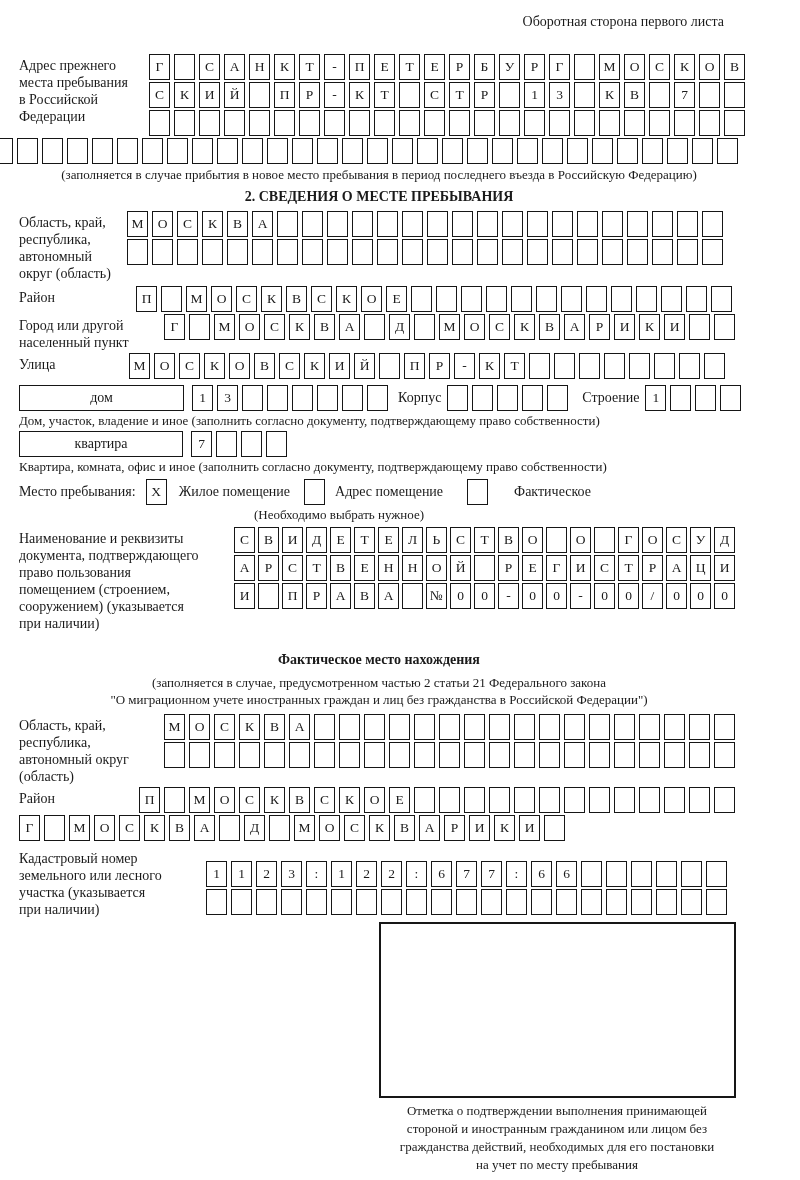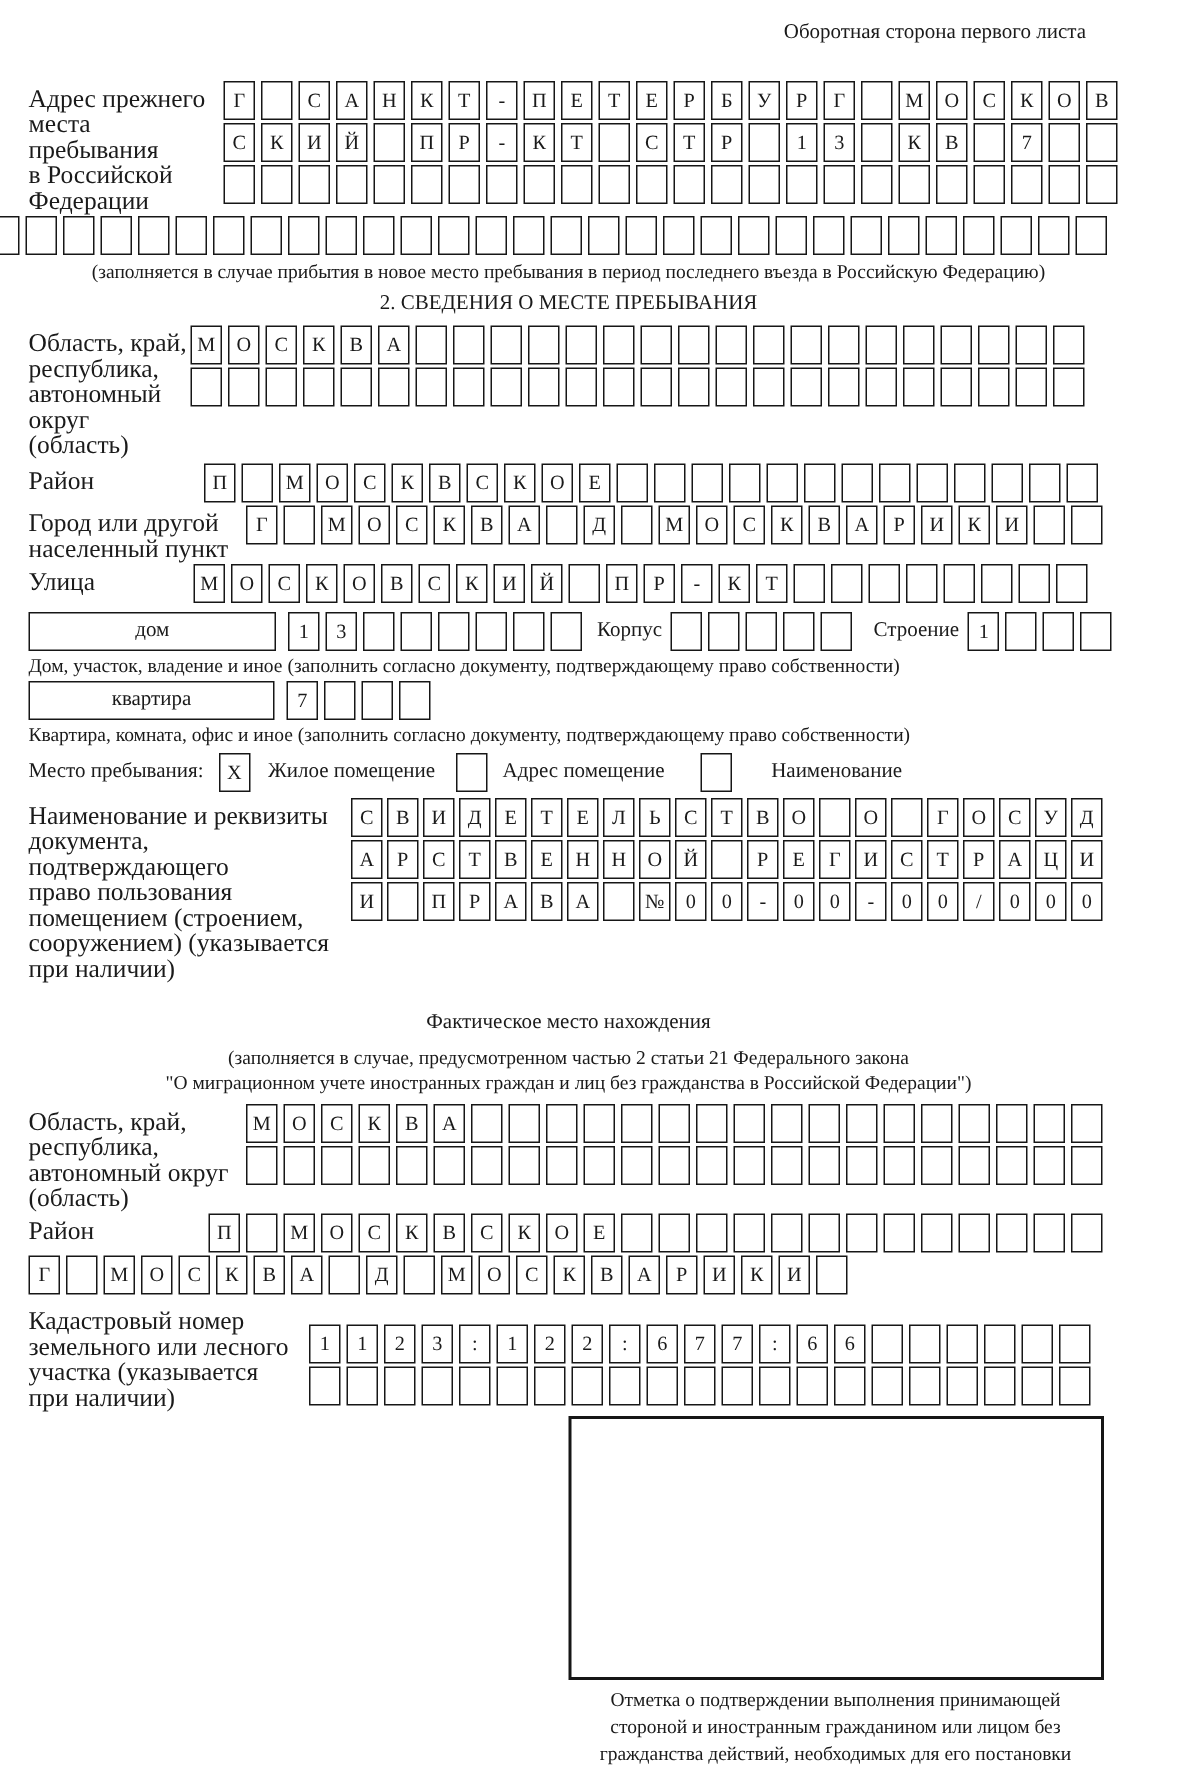--- a/index.html
+++ b/index.html
@@ -1,30 +1,30 @@
 <!DOCTYPE html>
 <html><head>
 <meta charset="utf-8">
 <style>
   html,body{margin:0;padding:0;background:#ffffff;}
   body{width:800px;height:1180px;color:#1a1a1a;font-family:"Liberation Serif",serif;font-size:14px;overflow:hidden;}
   .page{padding:14px 45px 0 19px;box-sizing:border-box;}
   .hdr{width:705px;text-align:right;font-size:14px;}
   .frow{display:flex;align-items:flex-start;}
-  .lbl{flex:none;line-height:17px;padding-top:3px;white-space:pre-line;font-size:17px;}
+  .lbl{flex:none;line-height:17px;padding-top:3px;white-space:pre-line;font-size:14px;}
   .grid{display:flex;flex-direction:column;gap:2px;}
   .crow{display:flex;gap:4px;flex:none;}
   .crow.tight{gap:3px;}
   .cell{flex:none;width:21px;height:26px;box-sizing:border-box;border:1.5px solid #161616;display:flex;align-items:center;justify-content:center;font-size:13.5px;background:#fff;}
   .box-label{flex:none;height:26px;box-sizing:border-box;border:1.5px solid #161616;display:flex;align-items:center;justify-content:center;font-size:14px;background:#fff;}
   .inline-lbl{flex:none;line-height:26px;margin:0 6px 0 10px;}
   .cb-lbl{flex:none;line-height:26px;}
   .cap{font-size:13px;}
   .center{width:720px;text-align:center;}
-  .bold{font-weight:normal;}
+  .bold{font-weight:bold;}
   .pre{white-space:pre-line;}
   
   .w130{width:130px}.w108{width:108px}.w117{width:117px}.w145{width:145px}.w110{width:110px}
   .w215{width:215px}.w120{width:120px}.w195{width:195px}.w187{width:187px}
   .bw165{width:165px}.bw202{width:164px}
   
   #addr-block{margin-top:24px}
   #addr-row4{margin-left:-27px;margin-top:2px}
   #arrival-note{margin:3px 0 0 0}
   #s2-title{margin:6px 0 0 0}
@@ -378,22 +378,23 @@
         <span class="cell">X</span>
       </div>
     <div class="cb-lbl ml12">Жилое помещение</div>
     <div class="crow ml14">
         <span class="cell"></span>
       </div>
     <div class="cb-lbl ml10">Адрес помещение</div>
     <div class="crow ml24">
         <span class="cell"></span>
       </div>
-    <div class="cb-lbl ml26">Наименование</div>
-  </div>
+    <div class="cb-lbl ml26">Фактическое</div>
+  </div>
+  <div class="cap center" id="choose-note">(Необходимо выбрать нужное)</div>
 
   <div class="frow" id="doc-block">
     <div class="lbl w215">Наименование и реквизиты
 документа, подтверждающего
 право пользования
 помещением (строением,
 сооружением) (указывается
 при наличии)</div>
     <div class="grid">
       <div class="crow tight">

